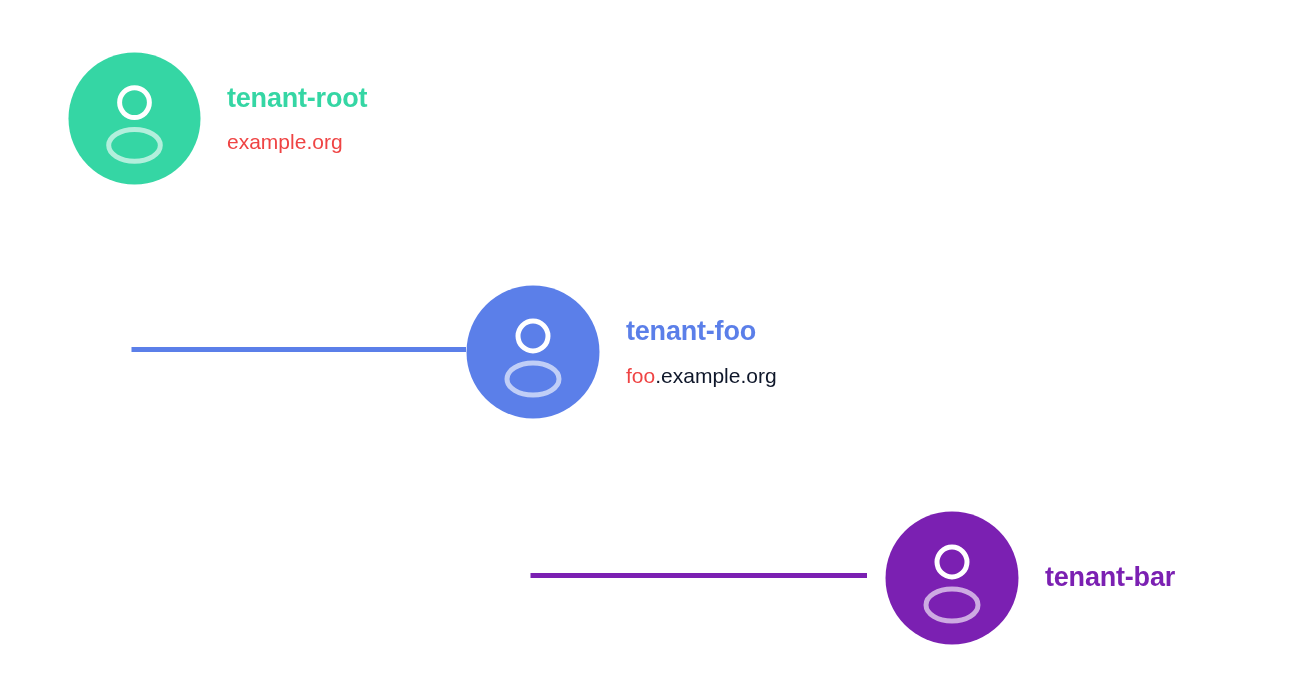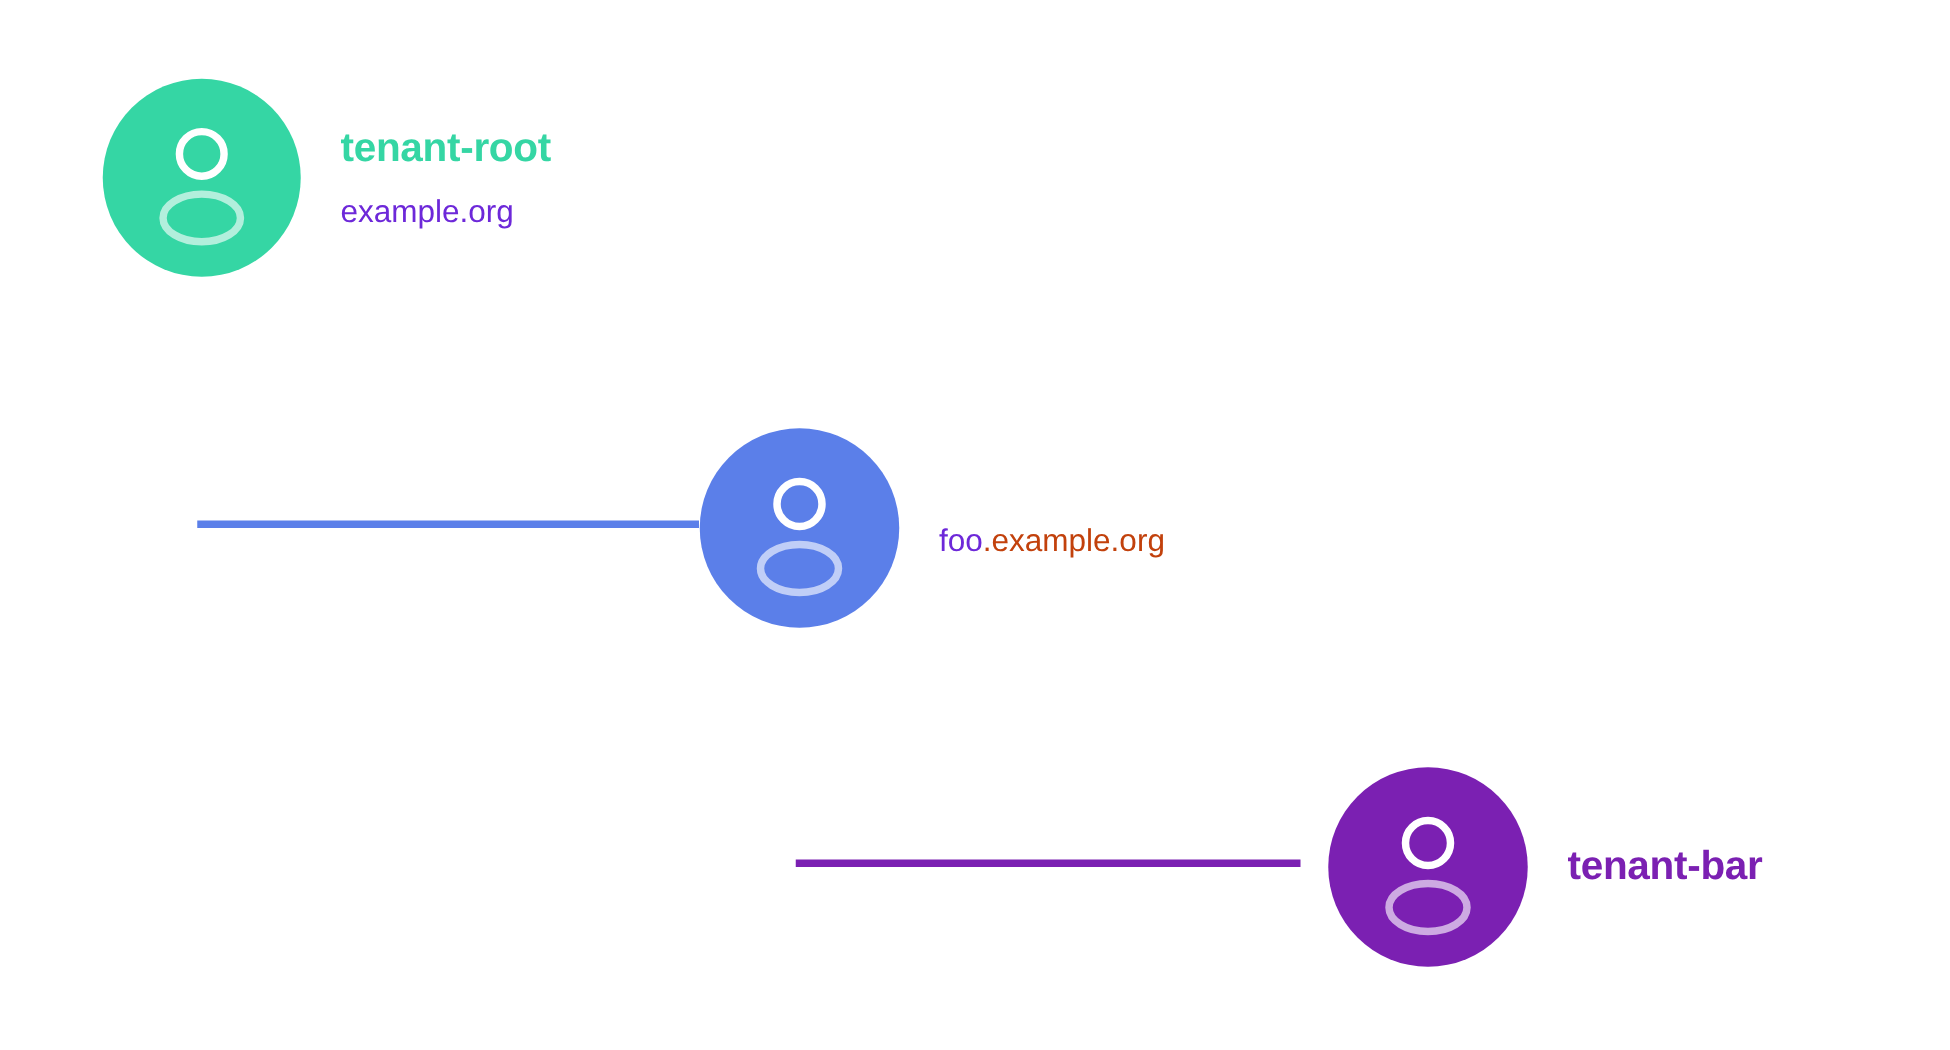--- a/index.html
+++ b/index.html
@@ -66,22 +66,22 @@
 
   .node-subtitle {
     margin-top: 17px;
     font-size: 21px;
     font-weight: normal;
     line-height: 1.1;
     white-space: nowrap;
     color: #6f6f76;
   }
 
-  .sub-strong { color: #6d28d9; }
-  .sub-dim    { color: #c2410c; }
+  .sub-strong { color: #ef4444; }
+  .sub-dim    { color: #0f172a; }
 
   
   #node-root { left: 68px;  top: 52px;  }
   #node-foo  { left: 466px; top: 285px; }
   #node-bar  { left: 885px; top: 511px; }
 </style>
 </head>
 <body>
 
 <div id="diagram-root">
@@ -123,20 +123,21 @@
 
   <div class="node" id="node-foo">
     <div class="node-avatar">
       <svg width="134" height="134" viewBox="0 0 134 134">
         <circle cx="67" cy="67" r="66.5" fill="#5b7fe9"></circle>
         <circle cx="67" cy="51" r="15" fill="none" stroke="#ffffff" stroke-width="5"></circle>
         <ellipse cx="67" cy="94" rx="26" ry="16" fill="none" stroke="rgba(255,255,255,0.62)" stroke-width="5"></ellipse>
       </svg>
     </div>
     <div class="node-text">
+      <div class="node-title" style="color:#5b7fe9;">tenant-foo</div>
       <div class="node-subtitle">
         <span class="sub-strong">foo</span><span class="sub-dim">.example.org</span>
       </div>
     </div>
   </div>
 
   <div class="node" id="node-bar">
     <div class="node-avatar">
       <svg width="134" height="134" viewBox="0 0 134 134">
         <circle cx="67" cy="67" r="66.5" fill="#7b20b2"></circle>

